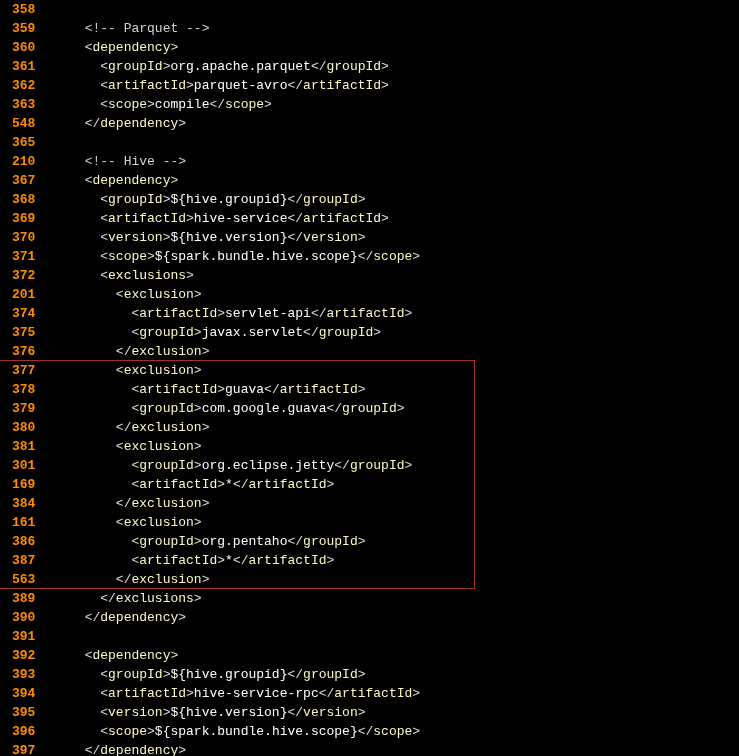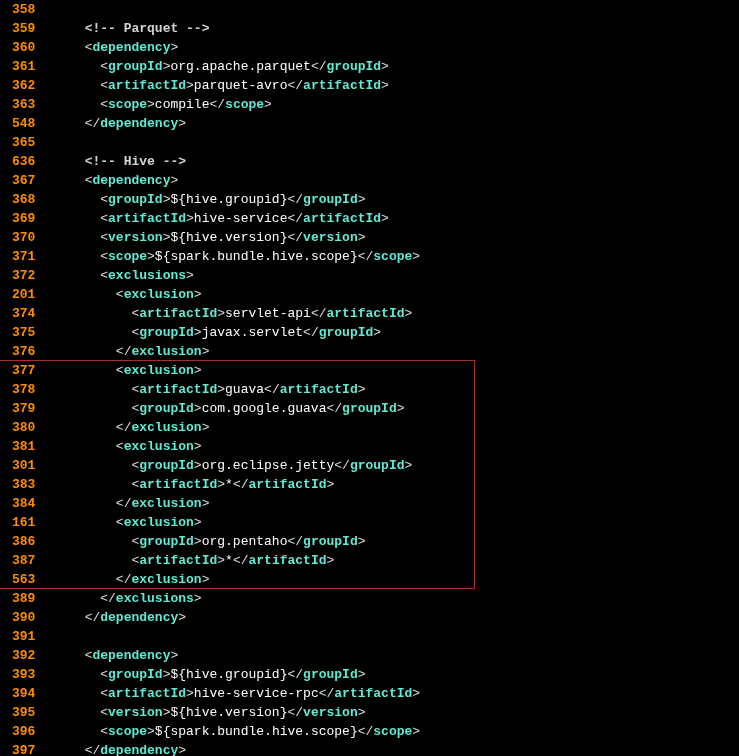--- a/index.html
+++ b/index.html
@@ -31,23 +31,23 @@
   color: #ddd;
   white-space: pre;
   padding-left: 10px;
   flex: 1;
 }
 .code .row {
   height: 19px;
   position: relative;
 }
 .pn { color: #ddd; }
-.tg { color: #5eead4; font-weight: bold; }
+.tg { color: #fef9c3; font-weight: normal; }
 .tx { color: #ffffff; font-weight: normal;}
-.cm { color: #d4d4d4; font-weight: bold;}
+.cm { color: #d4d4d4; font-weight: normal;}
 .highlight-box {
   position: absolute;
   border: 1px solid #a03030;
   pointer-events: none;
   left: -63px;
   width: 495px;
 }
 </style>
 </head>
 <body>
@@ -55,38 +55,38 @@
 <div class="editor">
   <div class="gutter">
       <div class="ln">358</div>
       <div class="ln">359</div>
       <div class="ln">360</div>
       <div class="ln">361</div>
       <div class="ln">362</div>
       <div class="ln">363</div>
       <div class="ln">548</div>
       <div class="ln">365</div>
-      <div class="ln">636</div>
+      <div class="ln">210</div>
       <div class="ln">367</div>
       <div class="ln">368</div>
       <div class="ln">369</div>
       <div class="ln">370</div>
       <div class="ln">371</div>
       <div class="ln">372</div>
       <div class="ln">201</div>
       <div class="ln">374</div>
       <div class="ln">375</div>
       <div class="ln">376</div>
       <div class="ln">377</div>
       <div class="ln">378</div>
       <div class="ln">379</div>
       <div class="ln">380</div>
       <div class="ln">381</div>
       <div class="ln">301</div>
-      <div class="ln">383</div>
+      <div class="ln">169</div>
       <div class="ln">384</div>
       <div class="ln">161</div>
       <div class="ln">386</div>
       <div class="ln">387</div>
       <div class="ln">563</div>
       <div class="ln">389</div>
       <div class="ln">390</div>
       <div class="ln">391</div>
       <div class="ln">392</div>
       <div class="ln">393</div>

